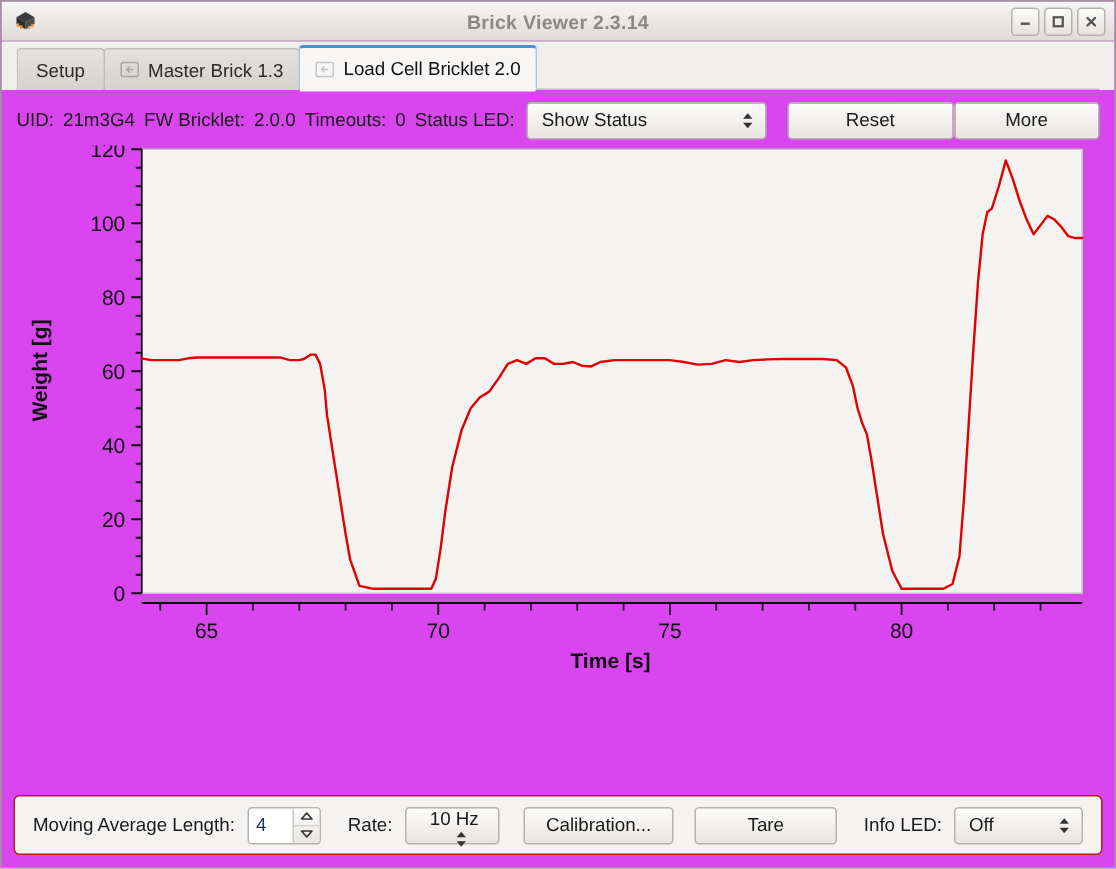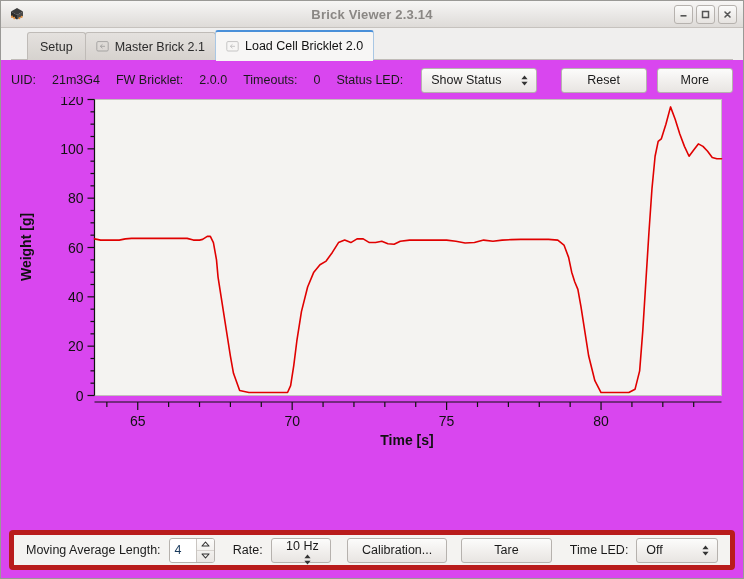--- a/index.html
+++ b/index.html
@@ -106,21 +106,21 @@
     padding: 0 10px;
     font-size: 12.5px;
     color: #2b2b2b;
     background: linear-gradient(to bottom, #e4e1de, #d6d2ce);
     border: 1px solid #bfbbb7;
     border-bottom: none;
     border-radius: 3px 3px 0 0;
     margin-right: -1px;
     z-index: 1;
   }
-  .tab.setup { padding: 0 12px; margin-left: 16px; }
+  .tab.setup { padding: 0 12px; }
   .tab.active {
     background: #f7f6f5;
     color: #111;
     border-color: #a9c7e4;
     border-top: 2px solid #4a90d9;
     height: 30px;
     z-index: 3;
   }
   .tab.active::after {
     content: "";
@@ -141,21 +141,21 @@
     position: relative;
     padding: 0 10px;
     box-sizing: border-box;
   }
 
   
   .inforow {
     height: 34px;
     display: flex;
     align-items: center;
-    gap: 10px;
+    gap: 0;
     font-size: 12.5px;
     padding-top: 3px;
   }
   .infotext { white-space: nowrap; margin-right: 6px; }
 
   
   .btn {
     box-sizing: border-box;
     height: 25px;
     padding: 0 14px;
@@ -224,21 +224,21 @@
   .plot-svg { display: block; }
 
   
   .bottombox {
     position: absolute;
     left: 8px;
     right: 8px;
     bottom: 8px;
     height: 40px;
     box-sizing: border-box;
-    border: 5px solid #b91c1c;
+    border: 1px solid #b91c1c;
     border-radius: 4px;
     background: #f4f3f1;
     display: flex;
     align-items: center;
     padding: 0 12px;
     gap: 0;
   }
   .lbl { font-size: 12.5px; white-space: nowrap; }
   .spin {
     box-sizing: border-box;
@@ -325,21 +325,21 @@
     <div class="tab setup">
       <span>Setup</span>
     </div>
     <div class="tab">
       <span class="tab-icon">
         <svg width="13" height="13" viewBox="0 0 13 13">
           <rect x="0.8" y="1.6" width="11.4" height="9.4" rx="1.2" fill="none" stroke="#7b7b7b" stroke-width="1"></rect>
           <path d="M8.6 6.3 H4.6 M6.2 4.6 L4.3 6.3 L6.2 8.0" fill="none" stroke="#7b7b7b" stroke-width="1" stroke-linecap="round" stroke-linejoin="round"></path>
         </svg>
       </span>
-      <span>Master Brick 2.1</span>
+      <span>Master Brick 1.3</span>
     </div>
     <div class="tab active">
       <span class="tab-icon">
         <svg width="13" height="13" viewBox="0 0 13 13">
           <rect x="0.8" y="1.6" width="11.4" height="9.4" rx="1.2" fill="none" stroke="#8b8b8b" stroke-width="1"></rect>
           <path d="M8.6 6.3 H4.6 M6.2 4.6 L4.3 6.3 L6.2 8.0" fill="none" stroke="#8b8b8b" stroke-width="1" stroke-linecap="round" stroke-linejoin="round"></path>
         </svg>
       </span>
       <span>Load Cell Bricklet 2.0</span>
     </div>
@@ -470,21 +470,21 @@
         <svg class="arr" width="9" height="13" viewBox="0 0 9 13">
           <path d="M4.5 1.5 L7.6 5.2 H1.4 Z" fill="#333"></path>
           <path d="M4.5 11.5 L7.6 7.8 H1.4 Z" fill="#333"></path>
         </svg>
       </span>
     </div>
 
     <button class="btn calib-btn">Calibration...</button>
     <button class="btn tare-btn">Tare</button>
 
-    <span class="lbl gap-lbl">Time LED:</span>
+    <span class="lbl gap-lbl">Info LED:</span>
     <div class="combo infoled-combo">
       <span class="cval">Off</span>
       <span class="carrows">
         <svg class="arr" width="9" height="13" viewBox="0 0 9 13">
           <path d="M4.5 1.5 L7.6 5.2 H1.4 Z" fill="#333"></path>
           <path d="M4.5 11.5 L7.6 7.8 H1.4 Z" fill="#333"></path>
         </svg>
       </span>
     </div>
   </div>

